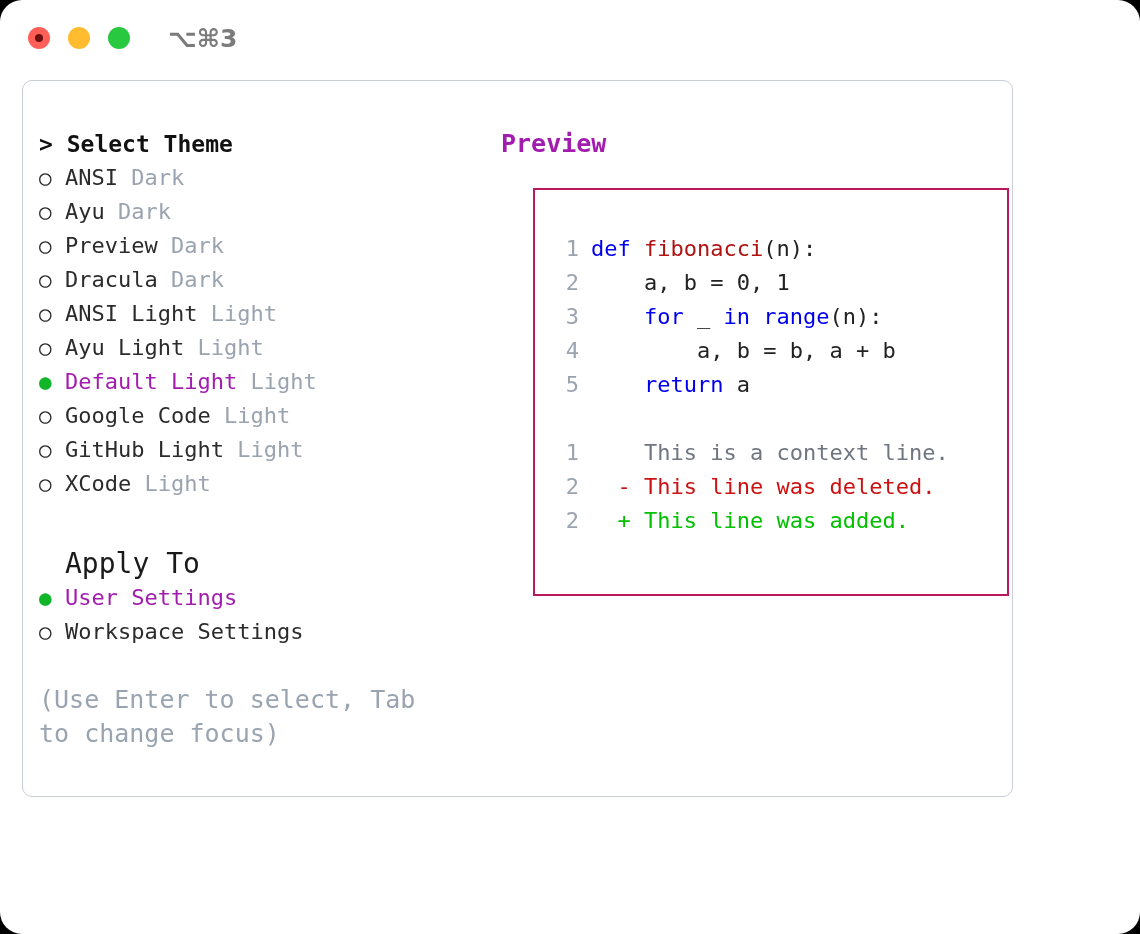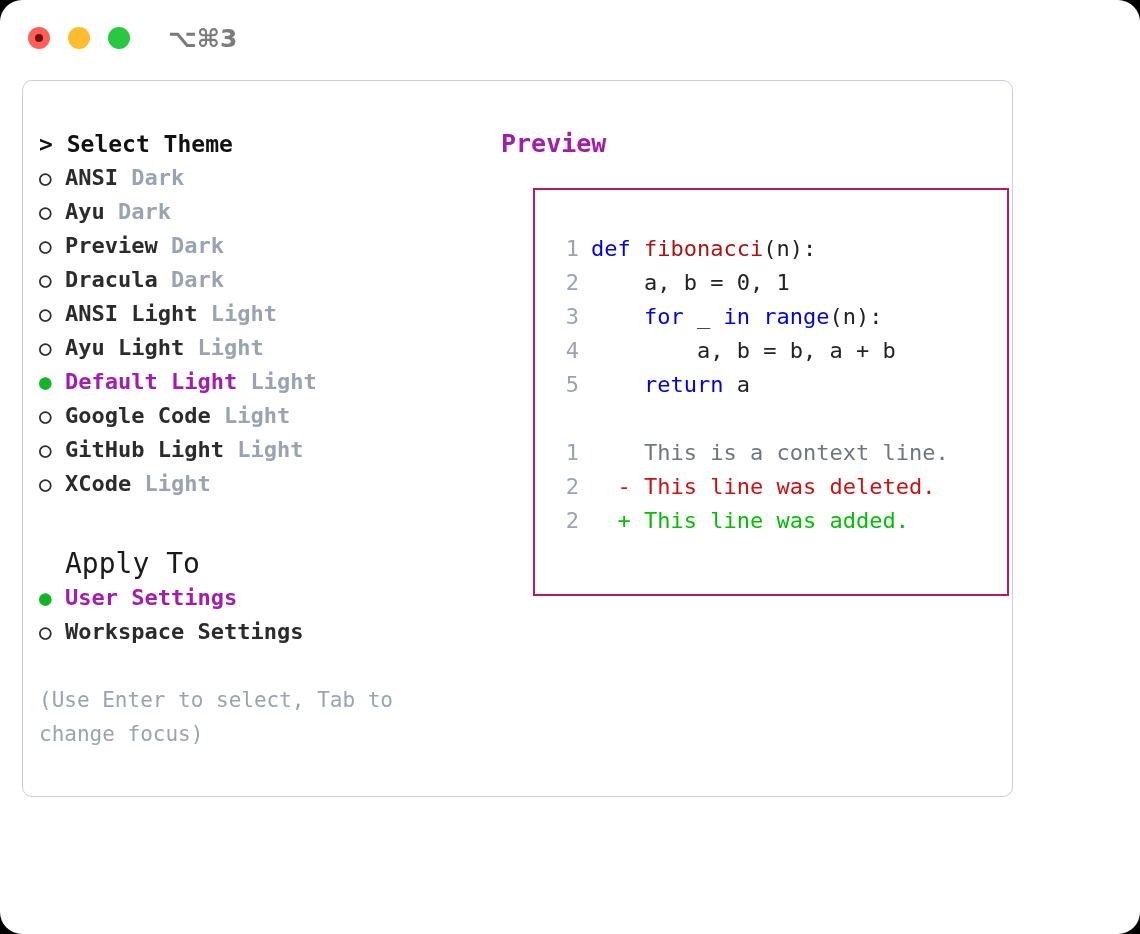--- a/index.html
+++ b/index.html
@@ -94,21 +94,20 @@
     line-height: 34px;
     white-space: pre;
   }
   .row {
     height: 34px;
     line-height: 34px;
     font-size: 22px;
     color: #2b2b2b;
     white-space: pre;
     display: block;
-    font-weight: bold;
   }
   .marker {
     display: inline-block;
     width: 26px;
     text-align: left;
     font-size: 21px;
   }
   .marker-empty { color: #2b2b2b; }
   .marker-filled { color: #10b628; }
   .name { color: #2b2b2b; }
@@ -122,21 +121,21 @@
     line-height: 34px;
     font-size: 28px;
     color: #1a1a1a;
     padding-left: 26px;
     white-space: pre;
   }
   .spacer-lg { height: 46px; }
   .spacer-md { height: 34px; }
 
   .hint {
-    font-size: 21px;
+    font-size: 25px;
     color: #9aa3b0;
     line-height: 34px;
     width: 405px;
     white-space: pre-wrap;
   }
 
   
   .preview-title {
     font-size: 25px;
     font-weight: bold;

